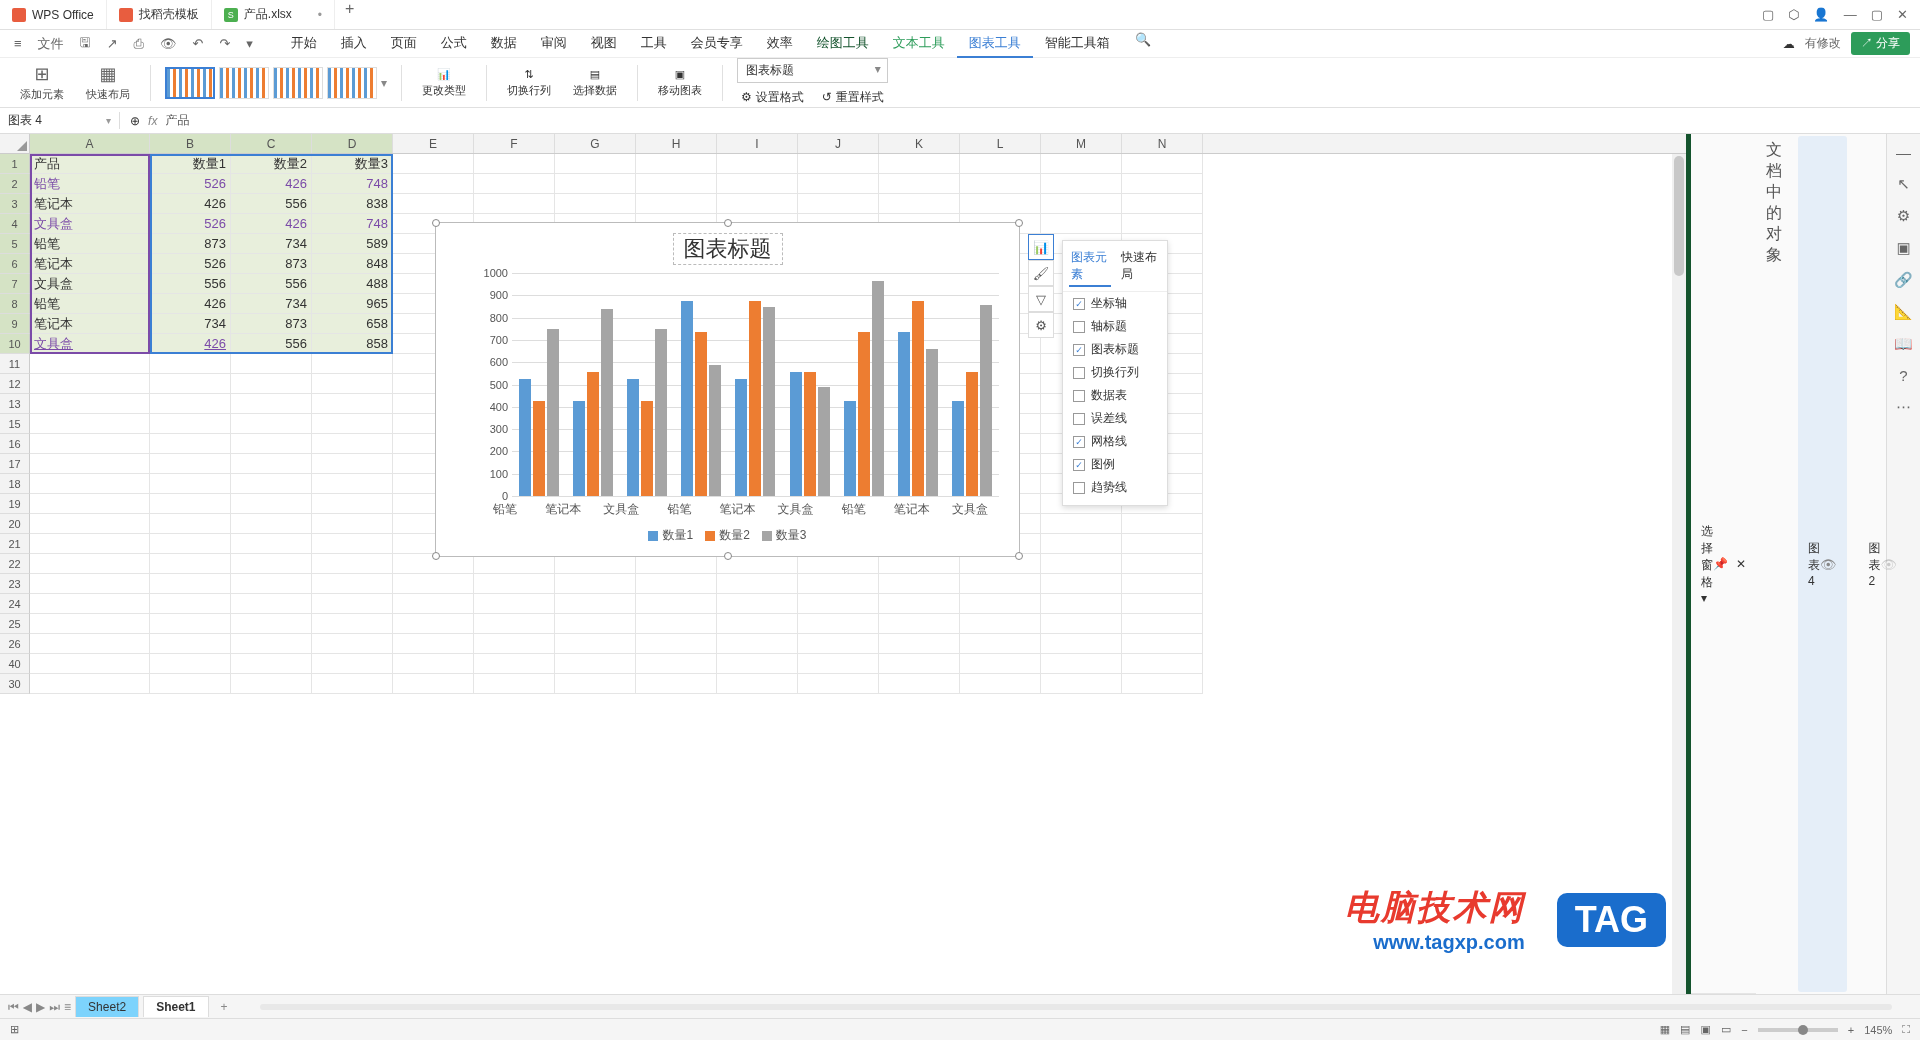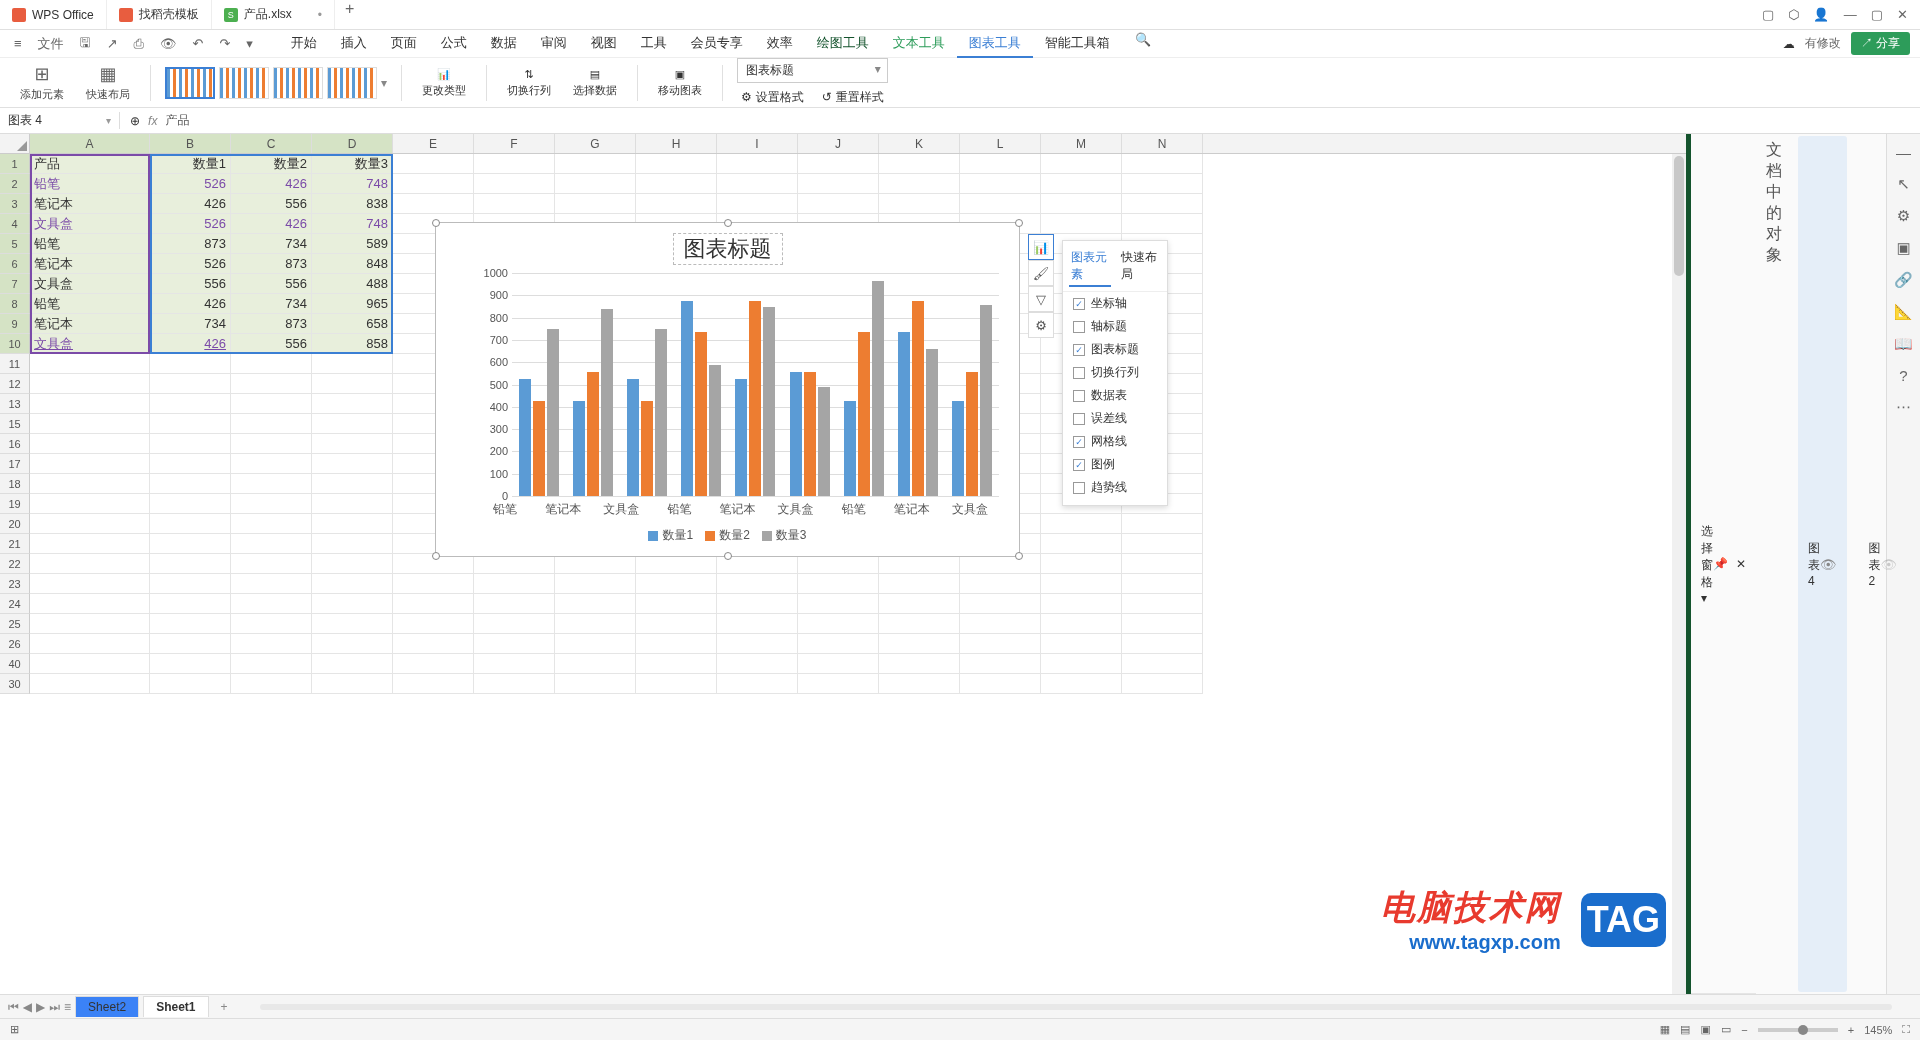--- a/index.html
+++ b/index.html
@@ -115,37 +115,37 @@
 .chart-popup { position:absolute; left:1062px; top:106px; width:106px; background:#fff; border:1px solid #ddd; box-shadow:0 2px 6px rgba(0,0,0,.15); padding:6px 0; font-size:12px; }
 .chart-popup-tabs { display:flex; border-bottom:1px solid #eee; padding:0 6px 4px; gap:8px; }
 .cp-tab { font-size:12px; padding:2px 2px; }
 .cp-tab.active { color:#3b7fd4; border-bottom:2px solid #3b7fd4; }
 .cp-item { display:flex; align-items:center; gap:6px; padding:3px 10px; }
 .cp-check { width:12px; height:12px; border:1px solid #999; display:inline-flex; align-items:center; justify-content:center; font-size:9px; color:#3b7fd4; }
 .cp-check.checked::after { content:"✓"; }
 
 
 .sheet-tabs { height:24px; background:#f5f5f5; border-top:1px solid #ddd; display:flex; align-items:center; padding:0 8px; gap:4px; font-size:12px; }
-.sheet-tab { padding:3px 12px; background:#3b82f6; border:1px solid #ddd; border-bottom:none; }
+.sheet-tab { padding:3px 12px; background:#7dd3fc; border:1px solid #ddd; border-bottom:none; }
 .sheet-tab.active { background:#fff; font-weight:bold; }
 .nav-arrows { display:flex; gap:4px; color:#888; }
 .sheet-scroll { flex:1; }
 .sheet-scroll-track { height:6px; background:#e8e8e8; margin:0 20px; border-radius:3px; position:relative; }
 
 
 .statusbar { height:22px; background:#f5f5f5; border-top:1px solid #ddd; display:flex; align-items:center; padding:0 10px; font-size:11px; color:#666; }
 .statusbar .sb-right { margin-left:auto; display:flex; align-items:center; gap:10px; }
 .zoom-slider { width:80px; height:4px; background:#ccc; position:relative; }
 .zoom-slider::after { content:""; position:absolute; left:50%; top:-3px; width:10px; height:10px; background:#888; border-radius:50%; }
 
 
 .watermark { position:absolute; right:20px; bottom:40px; text-align:right; pointer-events:none; }
 .wm-text { color:#e83a2e; font-size:34px; font-weight:bold; font-style:italic; letter-spacing:2px; }
 .wm-url { color:#1a6dcc; font-size:20px; font-weight:bold; }
-.wm-tag { display:inline-block; background:#1a6dcc; color:#fff; font-size:36px; font-weight:bold; padding:6px 6px; border-radius:10px; margin-left:10px; }
+.wm-tag { display:inline-block; background:#1a6dcc; color:#fff; font-size:36px; font-weight:bold; padding:6px 18px; border-radius:10px; margin-left:22px; }
 
 .vscroll { position:absolute; right:0; top:20px; bottom:0; width:14px; background:#f0f0f0; }
 .vscroll-thumb { position:absolute; left:2px; right:2px; top:2px; height:120px; background:#c8c8c8; border-radius:5px; }
 </style>
 </head>
 <body>
 
 <div class="titlebar">
   <div class="tab-group">
     <div class="app-tab">

